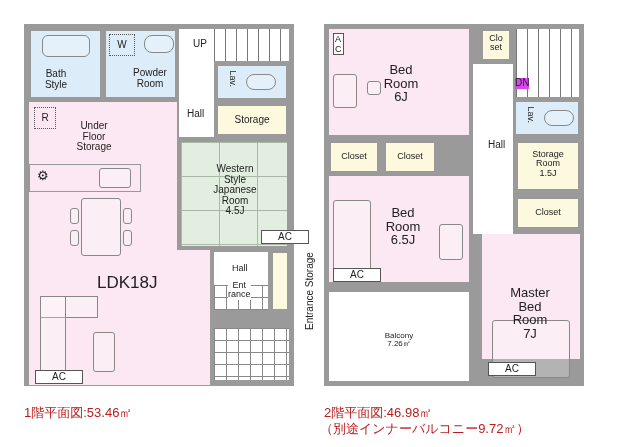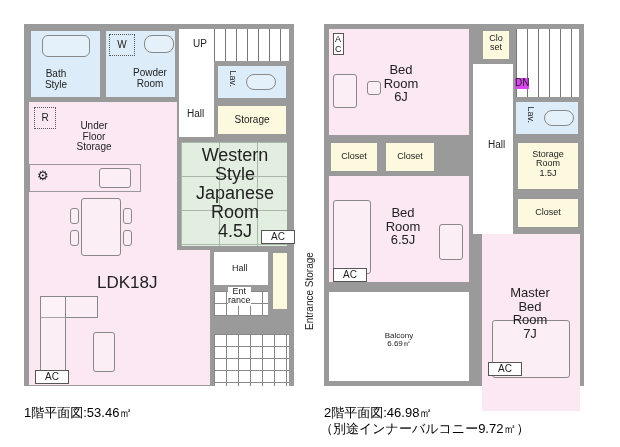--- a/index.html
+++ b/index.html
@@ -6,23 +6,23 @@
   body{width:620px;height:447px;position:relative;overflow:hidden;font-family:"Liberation Sans",sans-serif;color:#222;}
   .abs{position:absolute;box-sizing:border-box;}
   .wall{background:#9a9a9a;}
   .room{position:absolute;box-sizing:border-box;border:2px solid #9a9a9a;}
   .pink{background:#fbe8f2;}
   .blue{background:#dcecf8;}
   .yellow{background:#fdf9de;}
   .green{background:#e2eee0;}
   .white{background:#fff;}
   .lbl{position:absolute;text-align:center;line-height:1.05;color:#222;}
-  .ac{position:absolute;border:1.5px solid #555;font-size:10px;padding:0 9px;background:#fff;line-height:12px;}
-  .caption{position:absolute;font-size:13px;color:#000000;white-space:nowrap;}
-  .tile{background-image:linear-gradient(#888 1px,transparent 1px),linear-gradient(90deg,#888 1px,transparent 1px);background-size:12px 12px;background-color:#fff;margin-top:6px;}
+  .ac{position:absolute;border:1.5px solid #555;font-size:10px;padding:0 16px;background:#fff;line-height:12px;}
+  .caption{position:absolute;font-size:13px;color:#b91c1c;white-space:nowrap;}
+  .tile{background-image:linear-gradient(#888 1px,transparent 1px),linear-gradient(90deg,#888 1px,transparent 1px);background-size:12px 12px;background-color:#fff;}
   .tatami{background-image:linear-gradient(#a8b8a6 1px,transparent 1px),linear-gradient(90deg,#a8b8a6 1px,transparent 1px);background-size:38px 34px;}
   .stairs{background-image:linear-gradient(90deg,#777 1px,transparent 1px);background-size:11px 100%;background-color:#fff;}
   .furn{position:absolute;border:1.2px solid #888;border-radius:3px;background:rgba(255,255,255,.25);box-sizing:border-box;}
 </style>
 </head>
 <body>
 
 <div>
 
   <div class="abs wall" style="left:24px;top:24px;width:270px;height:160px;"></div>
@@ -50,21 +50,21 @@
   <div class="room blue" style="left:216px;top:64px;width:72px;height:36px;">
     <div class="furn" style="left:28px;top:8px;width:30px;height:16px;border-radius:8px;"></div>
     <div class="lbl" style="left:6px;top:8px;font-size:9px;transform:rotate(90deg);">Lav.</div>
   </div>
 
   <div class="room yellow" style="left:216px;top:104px;width:72px;height:32px;">
     <div class="lbl" style="left:0;top:9px;width:68px;font-size:10px;">Storage</div>
   </div>
 
   <div class="room green tatami" style="left:179px;top:140px;width:110px;height:108px;">
-    <div class="lbl" style="left:10px;top:4px;width:88px;font-size:18px;white-space:pre;background:transparent;">Western
+    <div class="lbl" style="left:10px;top:22px;width:88px;font-size:10px;white-space:pre;background:transparent;">Western
 Style
 Japanese
 Room
 4.5J</div>
     <div class="ac" style="left:80px;top:88px;">AC</div>
   </div>
 
   <div class="room pink" style="left:29px;top:102px;width:148px;height:283px;border:none;">
     <div class="abs" style="left:5px;top:5px;width:22px;height:22px;border:1.5px dotted #555;font-size:10px;text-align:center;line-height:20px;">R</div>
     <div class="lbl" style="left:44px;top:19px;width:42px;font-size:10px;white-space:pre;">Under
@@ -149,24 +149,24 @@
     <div class="furn" style="left:4px;top:24px;width:38px;height:74px;"></div>
     <div class="lbl" style="left:52px;top:30px;width:44px;font-size:13px;white-space:pre;">Bed
 Room
 6.5J</div>
     <div class="furn" style="left:110px;top:48px;width:24px;height:36px;"></div>
     <div class="ac" style="left:4px;top:92px;">AC</div>
   </div>
 
   <div class="room white" style="left:329px;top:292px;width:140px;height:89px;border:none;">
     <div class="lbl" style="left:40px;top:40px;width:60px;font-size:8px;white-space:pre;">Balcony
-6.69㎡</div>
+7.26㎡</div>
   </div>
 
-  <div class="room pink" style="left:482px;top:234px;width:98px;height:177px;border:none;">
+  <div class="room pink" style="left:482px;top:234px;width:98px;height:125px;border:none;">
     <div class="furn" style="left:10px;top:86px;width:78px;height:58px;"></div>
     <div class="lbl" style="left:16px;top:52px;width:64px;font-size:13px;white-space:pre;">Master
 Bed
 Room
 7J</div>
     <div class="ac" style="left:6px;top:128px;">AC</div>
   </div>
 
   <div class="caption" style="left:324px;top:404px;">2階平面図:46.98㎡</div>
   <div class="caption" style="left:320px;top:420px;">（別途インナーバルコニー9.72㎡）</div>

